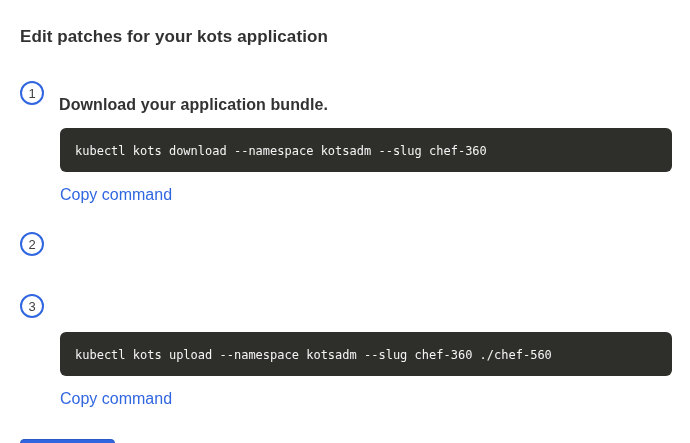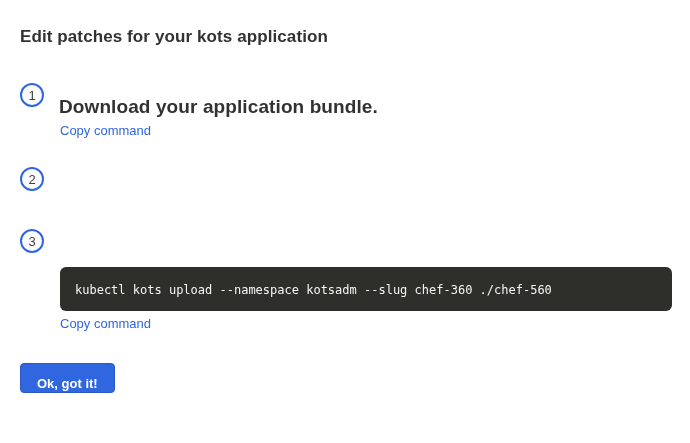--- a/index.html
+++ b/index.html
@@ -35,21 +35,21 @@
     border-radius: 50%;
     display: flex;
     align-items: center;
     justify-content: center;
     font-size: 13px;
     font-weight: 500;
     color: #414141;
     line-height: 1;
   }
   .step-heading {
-    font-size: 19px;
+    font-size: 16px;
     font-weight: bold;
     color: #323232;
     letter-spacing: 0.1px;
     margin-top: 24px;
   }
   .step-body {
     margin-left: 40px;
   }
   .code-snippet {
     margin-top: 14px;
@@ -60,22 +60,22 @@
   }
   .code-snippet code {
     font-family: "DejaVu Sans Mono", "Liberation Mono", monospace;
     font-size: 12px;
     line-height: 14px;
     color: #f5f5f5;
     white-space: pre;
   }
   .copy-link {
     display: inline-block;
-    margin-top: 5px;
-    font-size: 13px;
+    margin-top: 14px;
+    font-size: 16px;
     color: #3066e0;
     text-decoration: none;
     cursor: pointer;
   }
   .footer {
     margin-top: 31px;
   }
   .ok-button {
     height: 30px;
     padding: 12px 16px;
@@ -94,20 +94,23 @@
 
 <div class="container">
 
   <h1 class="page-title">Edit patches for your kots application</h1>
 
   <div class="step-row first">
     <div class="step-badge">1</div>
     <div class="step-heading">Download your application bundle.</div>
   </div>
   <div class="step-body">
+    <div class="code-snippet">
+      <code>kubectl kots download --namespace kotsadm --slug chef-360</code>
+    </div>
     <a class="copy-link">Copy command</a>
   </div>
 
   <div class="step-row second">
     <div class="step-badge">2</div>
   </div>
 
   <div class="step-row third">
     <div class="step-badge">3</div>
   </div>

